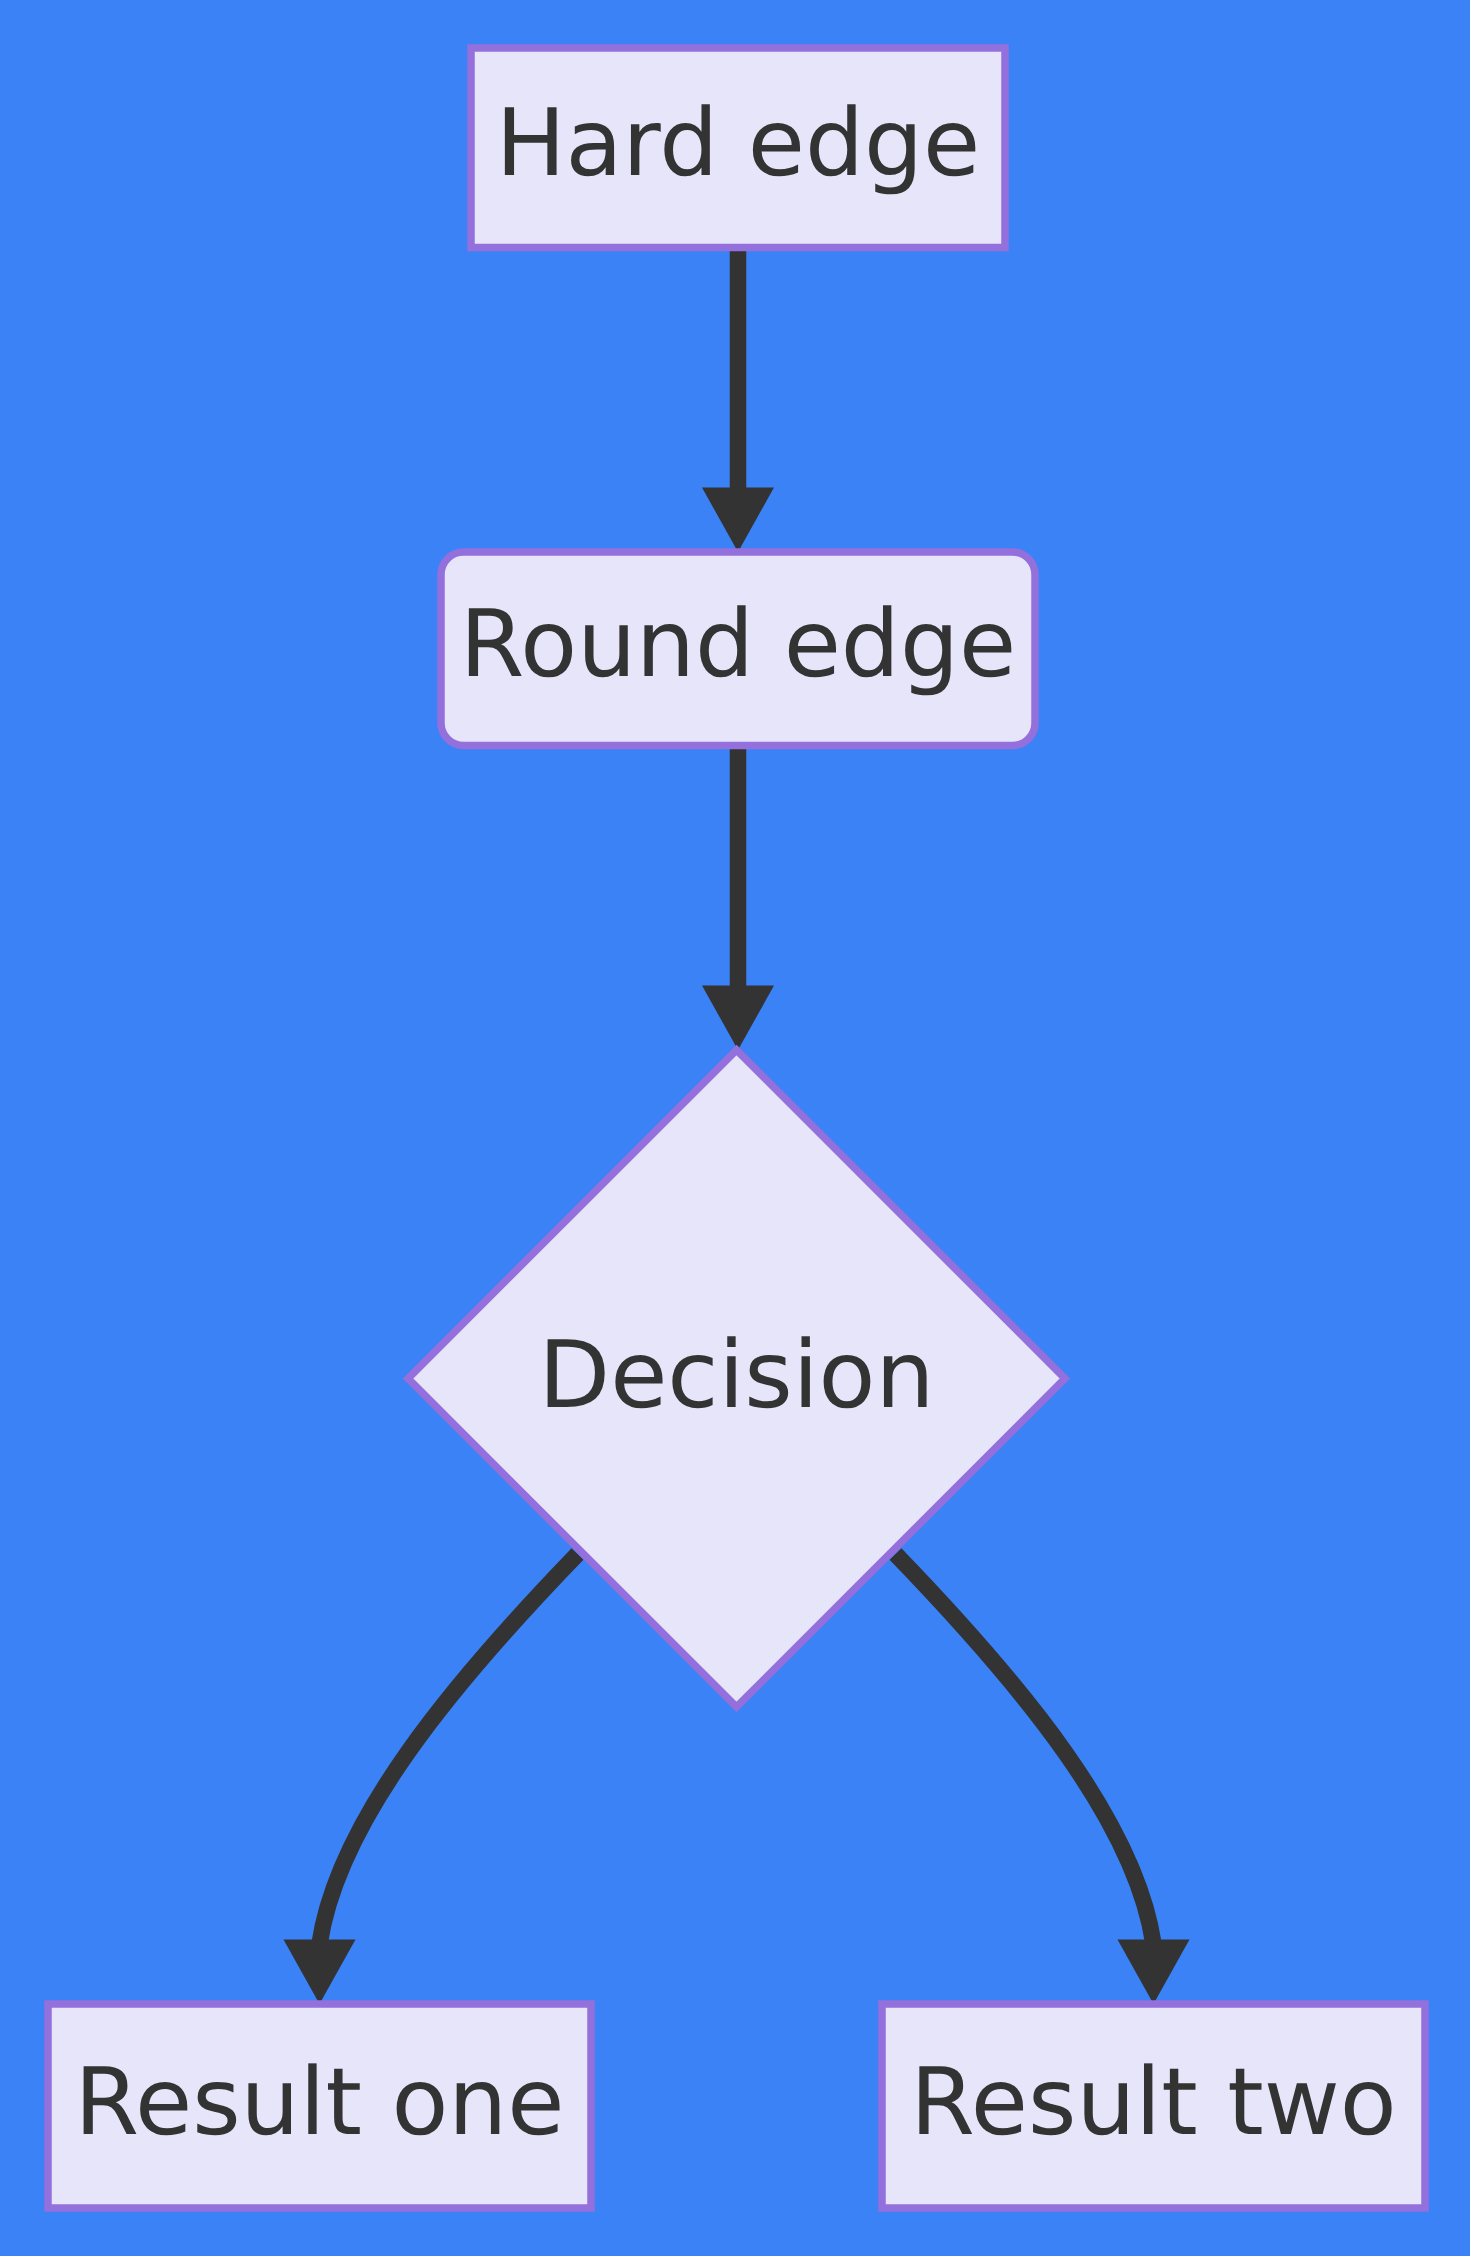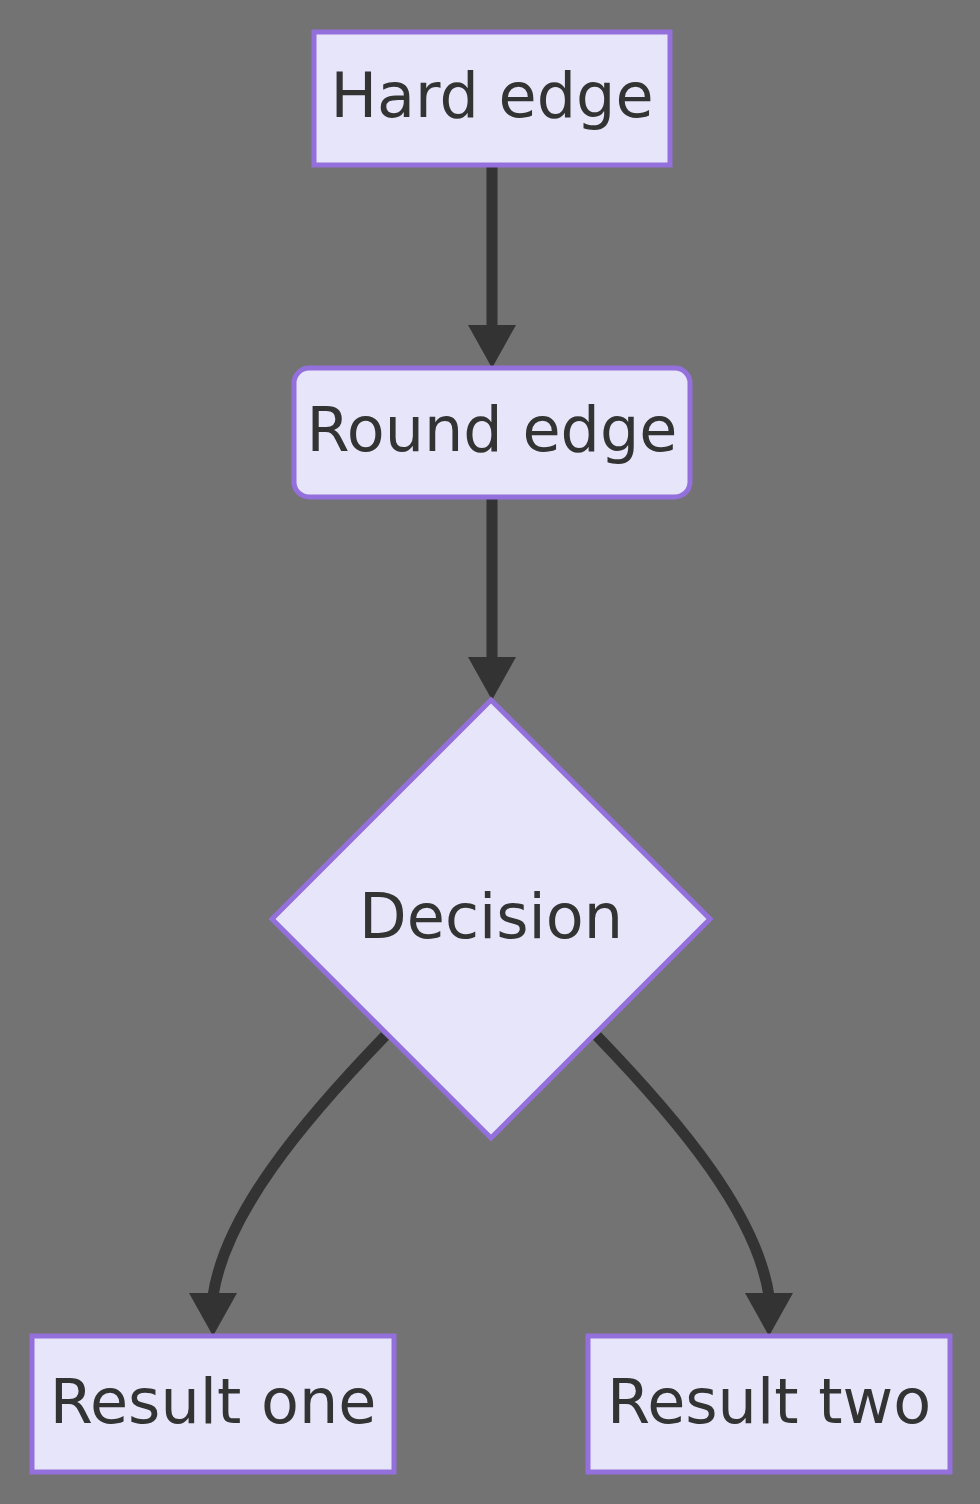--- a/index.html
+++ b/index.html
@@ -11,21 +11,21 @@
   body {
     width: 980px;
     height: 1504px;
     overflow: hidden;
     font-family: "DejaVu Sans", sans-serif;
   }
   #flowchart-root {
     position: relative;
     width: 980px;
     height: 1504px;
-    background: #737373;
+    background: #3b82f6;
   }
   #flow-svg {
     display: block;
     width: 980px;
     height: 1504px;
   }
   .node-shape {
     stroke-width: 5px;
   }
   .node-label {

